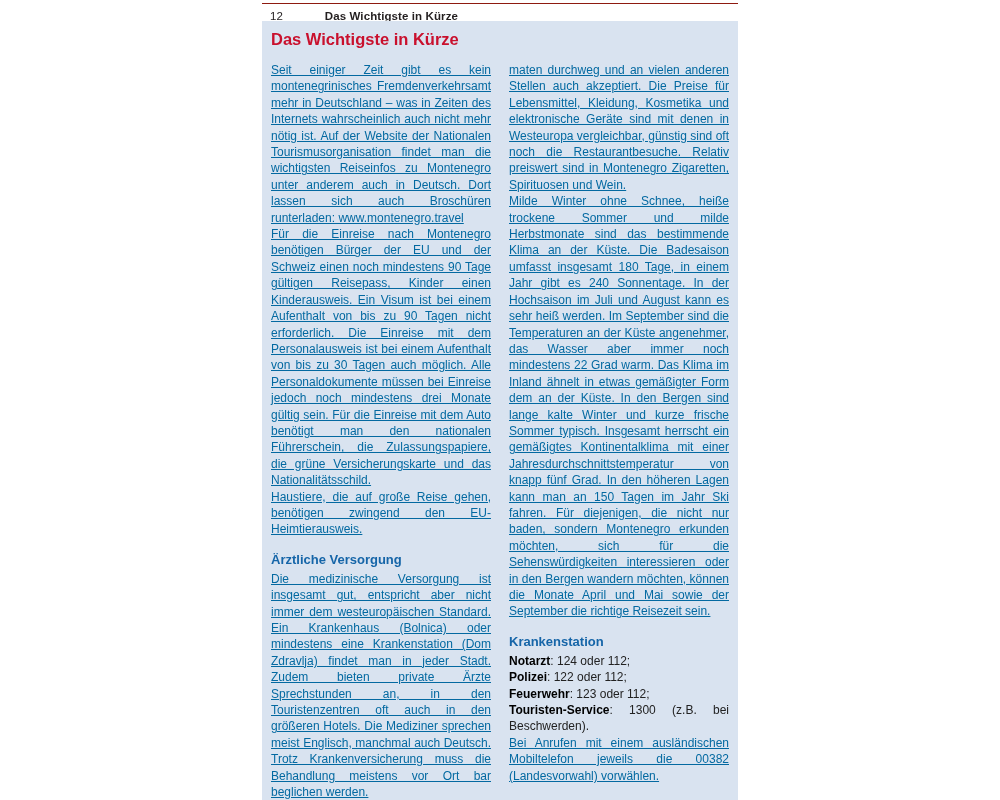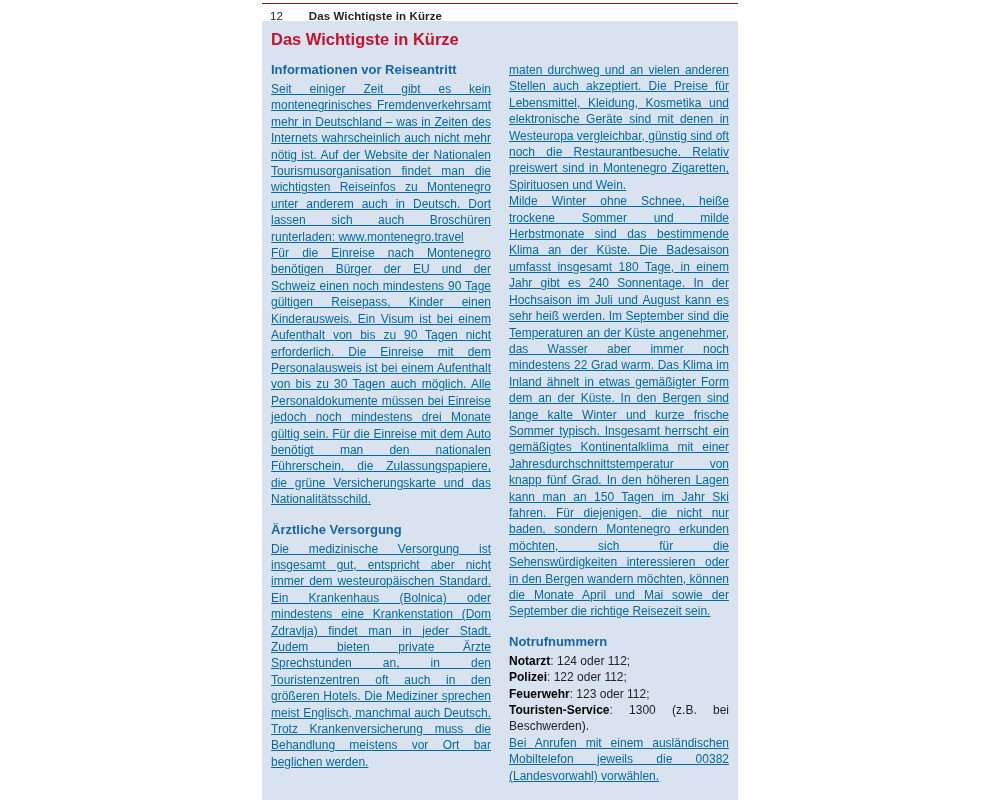--- a/index.html
+++ b/index.html
@@ -7,21 +7,21 @@
     position:relative;width:1000px;height:800px;background:#ffffff;
     font-family:"Liberation Sans",sans-serif;overflow:hidden;
     -webkit-hyphens:auto;hyphens:auto;
   }
   .running-head{
     position:absolute;left:262px;top:3px;width:476px;box-sizing:border-box;
     padding:2px 8px 3px 8px;
     border-top:1.4px solid #8e1a10;border-bottom:1.4px solid #8e1a10;
     color:#231f20;
   }
-  .pagenum{font-size:11.5px;display:inline-block;margin-right:26px;}
+  .pagenum{font-size:11.5px;display:inline-block;margin-right:42px;}
   .runtitle{font-size:11.5px;font-weight:bold;letter-spacing:.1px;}
   .panel{
     position:absolute;left:262px;top:21px;width:476px;height:779px;
     background:#d9e3f0;box-sizing:border-box;padding:7px 9px 0 9px;overflow:hidden;
   }
   .title{color:#c9102d;font-size:16.5px;font-weight:bold;margin:2px 0 13px 0;}
   .cols{display:flex;gap:18px;}
   .col{flex:1 1 0;min-width:0;}
   .subhead{color:#1565a8;font-size:13px;font-weight:bold;margin:14px 0 4px 0;}
   .col > .sec:first-child .subhead{margin-top:0;}
@@ -39,45 +39,45 @@
   </header>
 
   <div class="panel">
     <h1 class="title">Das Wichtigste in Kürze</h1>
 
     <div class="cols">
 
       <div class="col">
 
         <section class="sec">
-          <h2 class="subhead">Informationen vor Reiseantritt</h2>
           <p class="body">Seit einiger Zeit gibt es kein montenegrinisches Fremdenverkehrsamt mehr in Deutschland – was in Zeiten des Internets wahrscheinlich auch nicht mehr nötig ist. Auf der Website der Nationalen Tourismusorganisation findet man die wichtigsten Reiseinfos zu Montenegro unter anderem auch in Deutsch. Dort lassen sich auch Broschüren runterladen: www.montenegro.travel</p>
         </section>
 
         <section class="sec">
           <p class="body">Für die Einreise nach Montenegro benötigen Bürger der EU und der Schweiz einen noch mindestens 90 Tage gültigen Reisepass, Kinder einen Kinderausweis. Ein Visum ist bei einem Aufenthalt von bis zu 90 Tagen nicht erforderlich. Die Einreise mit dem Personalausweis ist bei einem Aufenthalt von bis zu 30 Tagen auch möglich. Alle Personaldokumente müssen bei Einreise jedoch noch mindestens drei Monate gültig sein. Für die Einreise mit dem Auto benötigt man den nationalen Führerschein, die Zulassungspapiere, die grüne Versicherungskarte und das Nationalitätsschild.</p>
+          <p class="body">Haustiere, die auf große Reise gehen, benötigen zwingend den EU-Heimtierausweis.</p>
         </section>
 
         <section class="sec">
           <h2 class="subhead">Ärztliche Versorgung</h2>
           <p class="body">Die medizinische Versorgung ist insgesamt gut, entspricht aber nicht immer dem westeuropäischen Standard. Ein Krankenhaus (Bolnica) oder mindestens eine Krankenstation (Dom Zdravlja) findet man in jeder Stadt. Zudem bieten private Ärzte Sprechstunden an, in den Touristenzentren oft auch in den größeren Hotels. Die Mediziner sprechen meist Englisch, manchmal auch Deutsch. Trotz Krankenversicherung muss die Behandlung meistens vor Ort bar beglichen werden.</p>
         </section>
 
       </div>
 
       <div class="col">
 
         <p class="body">maten durchweg und an vielen anderen Stellen auch akzeptiert. Die Preise für Lebensmittel, Kleidung, Kosmetika und elektronische Geräte sind mit denen in Westeuropa vergleichbar, günstig sind oft noch die Restaurantbesuche. Relativ preiswert sind in Montenegro Zigaretten, Spirituosen und Wein.</p>
 
         <section class="sec">
           <p class="body">Milde Winter ohne Schnee, heiße trockene Sommer und milde Herbstmonate sind das bestimmende Klima an der Küste. Die Badesaison umfasst insgesamt 180 Tage, in einem Jahr gibt es 240 Sonnentage. In der Hochsaison im Juli und August kann es sehr heiß werden. Im September sind die Temperaturen an der Küste angenehmer, das Wasser aber immer noch mindestens 22 Grad warm. Das Klima im Inland ähnelt in etwas gemäßigter Form dem an der Küste. In den Bergen sind lange kalte Winter und kurze frische Sommer typisch. Insgesamt herrscht ein gemäßigtes Kontinentalklima mit einer Jahresdurchschnittstemperatur von knapp fünf Grad. In den höheren Lagen kann man an 150 Tagen im Jahr Ski fahren. Für diejenigen, die nicht nur baden, sondern Montenegro erkunden möchten, sich für die Sehenswürdigkeiten interessieren oder in den Bergen wandern möchten, können die Monate April und Mai sowie der September die richtige Reisezeit sein.</p>
         </section>
 
         <section class="sec">
-          <h2 class="subhead">Notrufnummern</h2>
+          <h2 class="subhead">Krankenstation</h2>
 
           <div class="numline"><strong>Notarzt</strong><span>: 124 oder 112;</span></div>
           <div class="numline"><strong>Polizei</strong><span>: 122 oder 112;</span></div>
           <div class="numline"><strong>Feuerwehr</strong><span>: 123 oder 112;</span></div>
           <div class="numline"><strong>Touristen-Service</strong><span>: 1300 (z.B. bei Beschwerden).</span></div>
 
           <p class="body">Bei Anrufen mit einem ausländischen Mobiltelefon jeweils die 00382 (Landesvorwahl) vorwählen.</p>
 
         </section>
 

